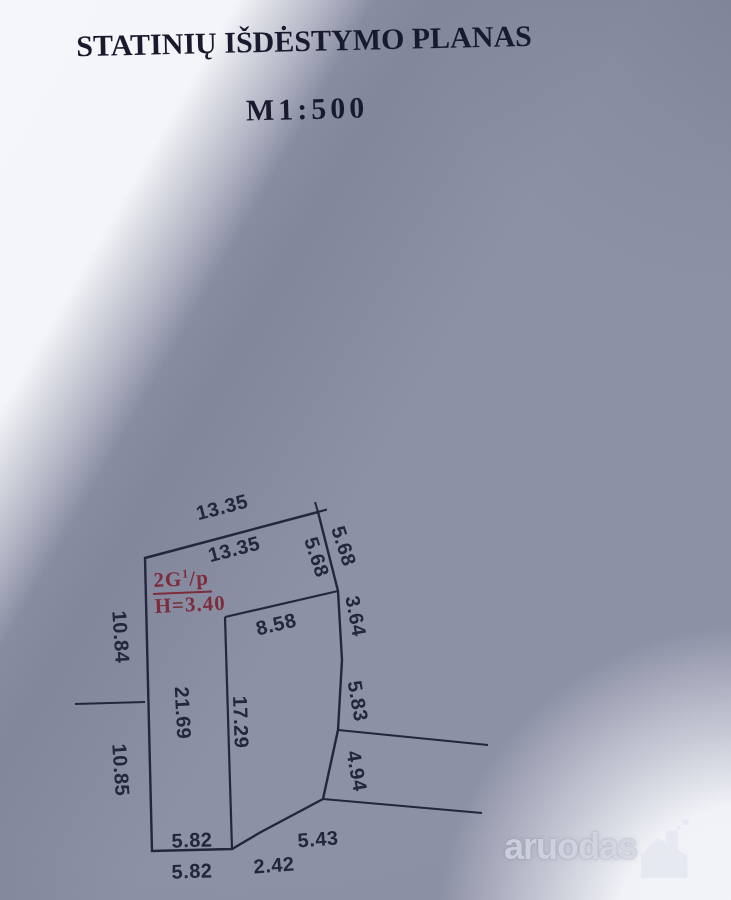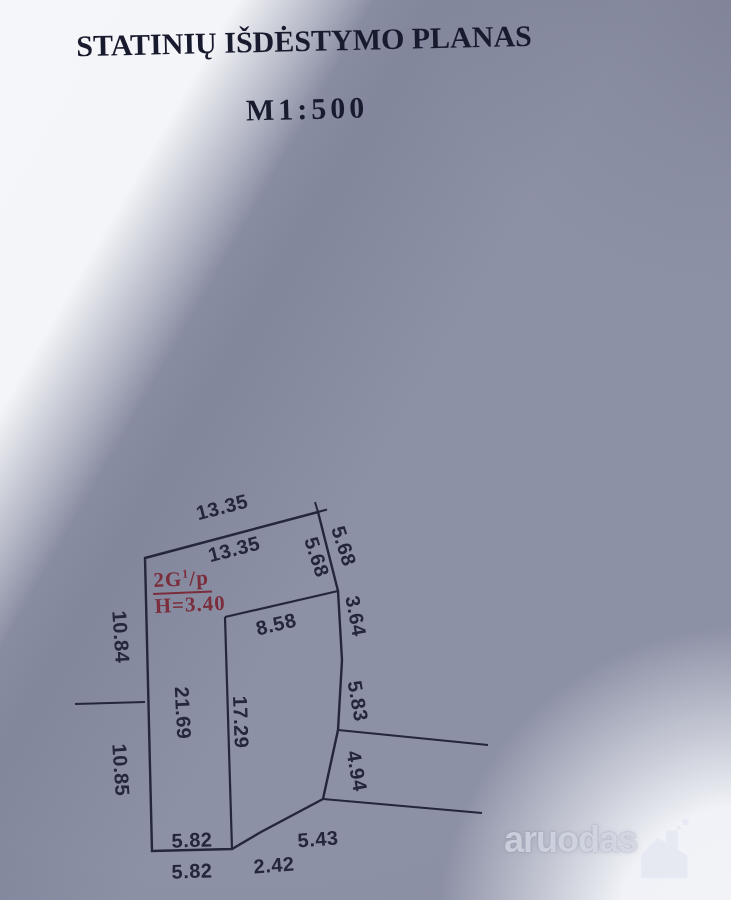--- a/index.html
+++ b/index.html
@@ -51,21 +51,21 @@
   .red-label .height{ padding-left:1px; }
   .watermark{
     position:absolute; left:504px; top:814px;
     display:flex; align-items:flex-end;
     opacity:0.9;
   }
   .wm-name{
     font-size:36px; font-weight:800; letter-spacing:-1px;
     color:rgba(226,229,240,0.78);
     text-shadow:0 0 2px rgba(96,101,124,0.55), 0 0 6px rgba(150,154,175,0.35);
-    line-height:1; margin-bottom:22px;
+    line-height:1; margin-bottom:15px;
   }
   .wm-house{ margin-left:4px; }
 </style>
 </head>
 <body>
 
 <div class="page">
 
   <div class="title">STATINIŲ IŠDĖSTYMO PLANAS</div>
   <div class="scale">M1:500</div>

